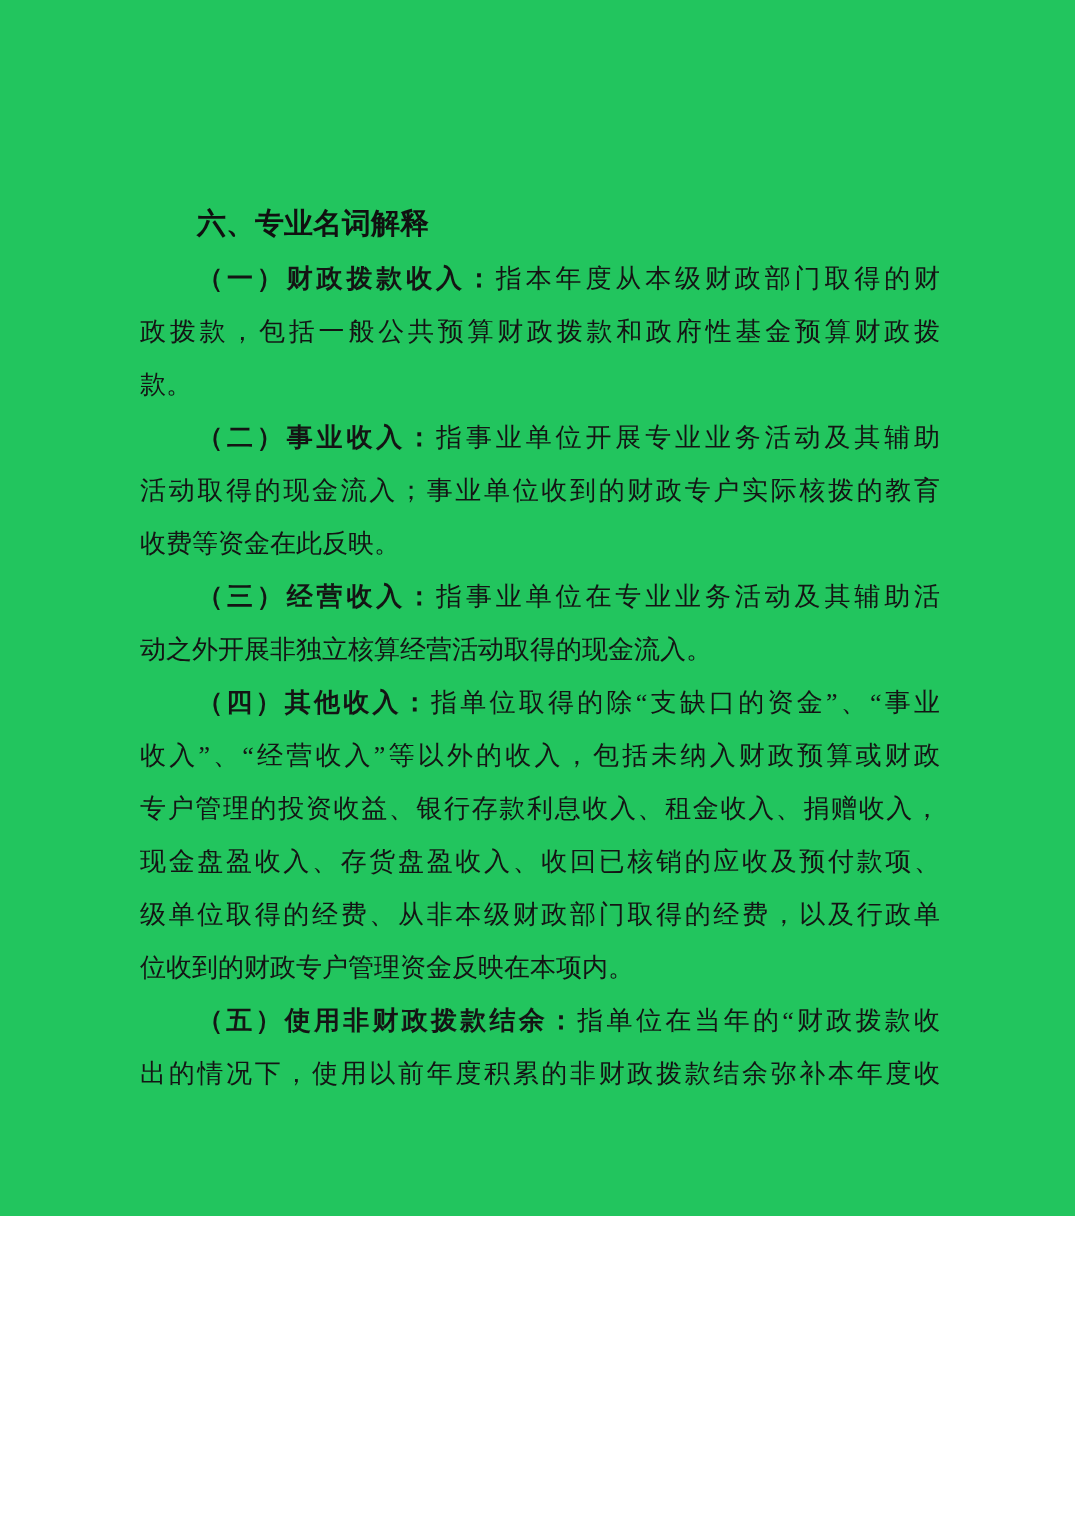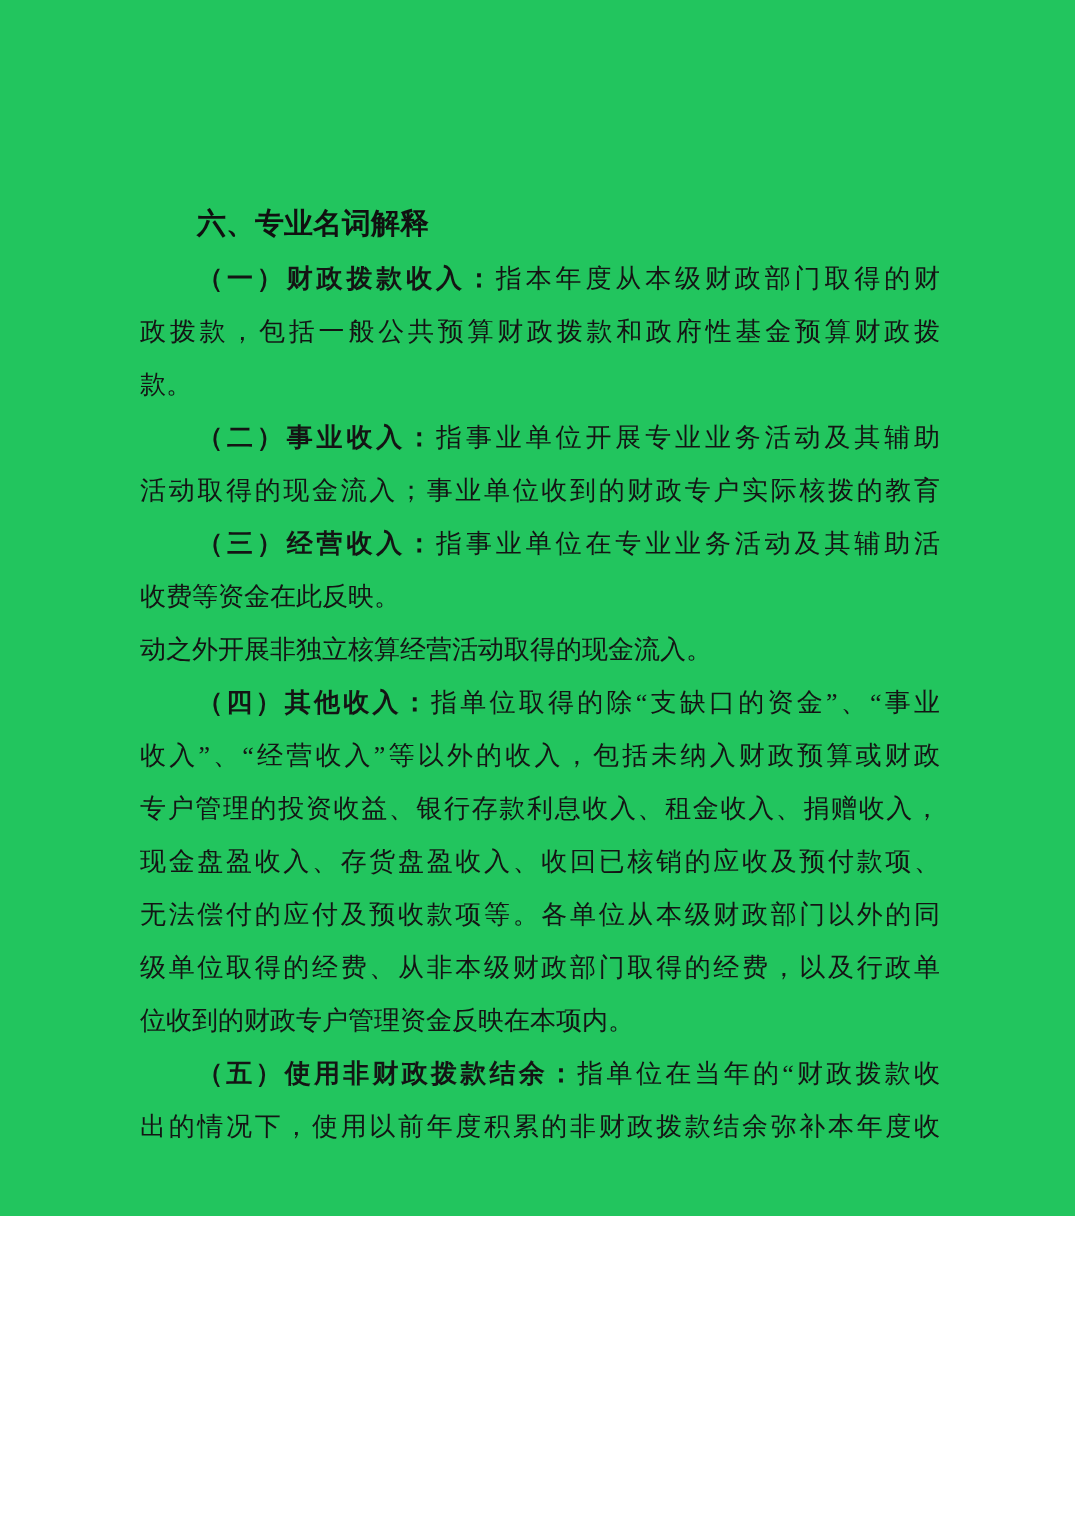--- a/index.html
+++ b/index.html
@@ -57,30 +57,29 @@
   <div class="content">
 
     <div class="heading">六、专业名词解释</div>
 
     <div class="line indent"><b>（一）财政拨款收入：</b><span>指本年度从本级财政部门取得的财</span></div>
     <div class="line"><span>政拨款，包括一般公共预算财政拨款和政府性基金预算财政拨</span></div>
     <div class="line last"><span>款。</span></div>
 
     <div class="line indent"><b>（二）事业收入：</b><span>指事业单位开展专业业务活动及其辅助</span></div>
     <div class="line"><span>活动取得的现金流入；事业单位收到的财政专户实际核拨的教育</span></div>
+    <div class="line last"><span>收费等资金在此反映。</span></div>
+
     <div class="line indent"><b>（三）经营收入：</b><span>指事业单位在专业业务活动及其辅助活</span></div>
-
-    <div class="line last"><span>收费等资金在此反映。</span></div>
     <div class="line last"><span>动之外开展非独立核算经营活动取得的现金流入。</span></div>
 
     <div class="line indent"><b>（四）其他收入：</b><span>指单位取得的除“支缺口的资金”、“事业</span></div>
     <div class="line"><span>收入”、“经营收入”等以外的收入，包括未纳入财政预算或财政</span></div>
     <div class="line"><span>专户管理的投资收益、银行存款利息收入、租金收入、捐赠收入，</span></div>
     <div class="line"><span>现金盘盈收入、存货盘盈收入、收回已核销的应收及预付款项、</span></div>
-    <div class="line"><span>无法偿付的应付及预收款项等。各单位从本级财政部门以外的同</span></div>
     <div class="line"><span>级单位取得的经费、从非本级财政部门取得的经费，以及行政单</span></div>
     <div class="line last"><span>位收到的财政专户管理资金反映在本项内。</span></div>
 
     <div class="line indent"><b>（五）使用非财政拨款结余：</b><span>指单位在当年的“财政拨款收</span></div>
     <div class="line"><span>出的情况下，使用以前年度积累的非财政拨款结余弥补本年度收</span></div>
 
   </div>
 
   <div class="page-number">– 9 –</div>
 </div>

